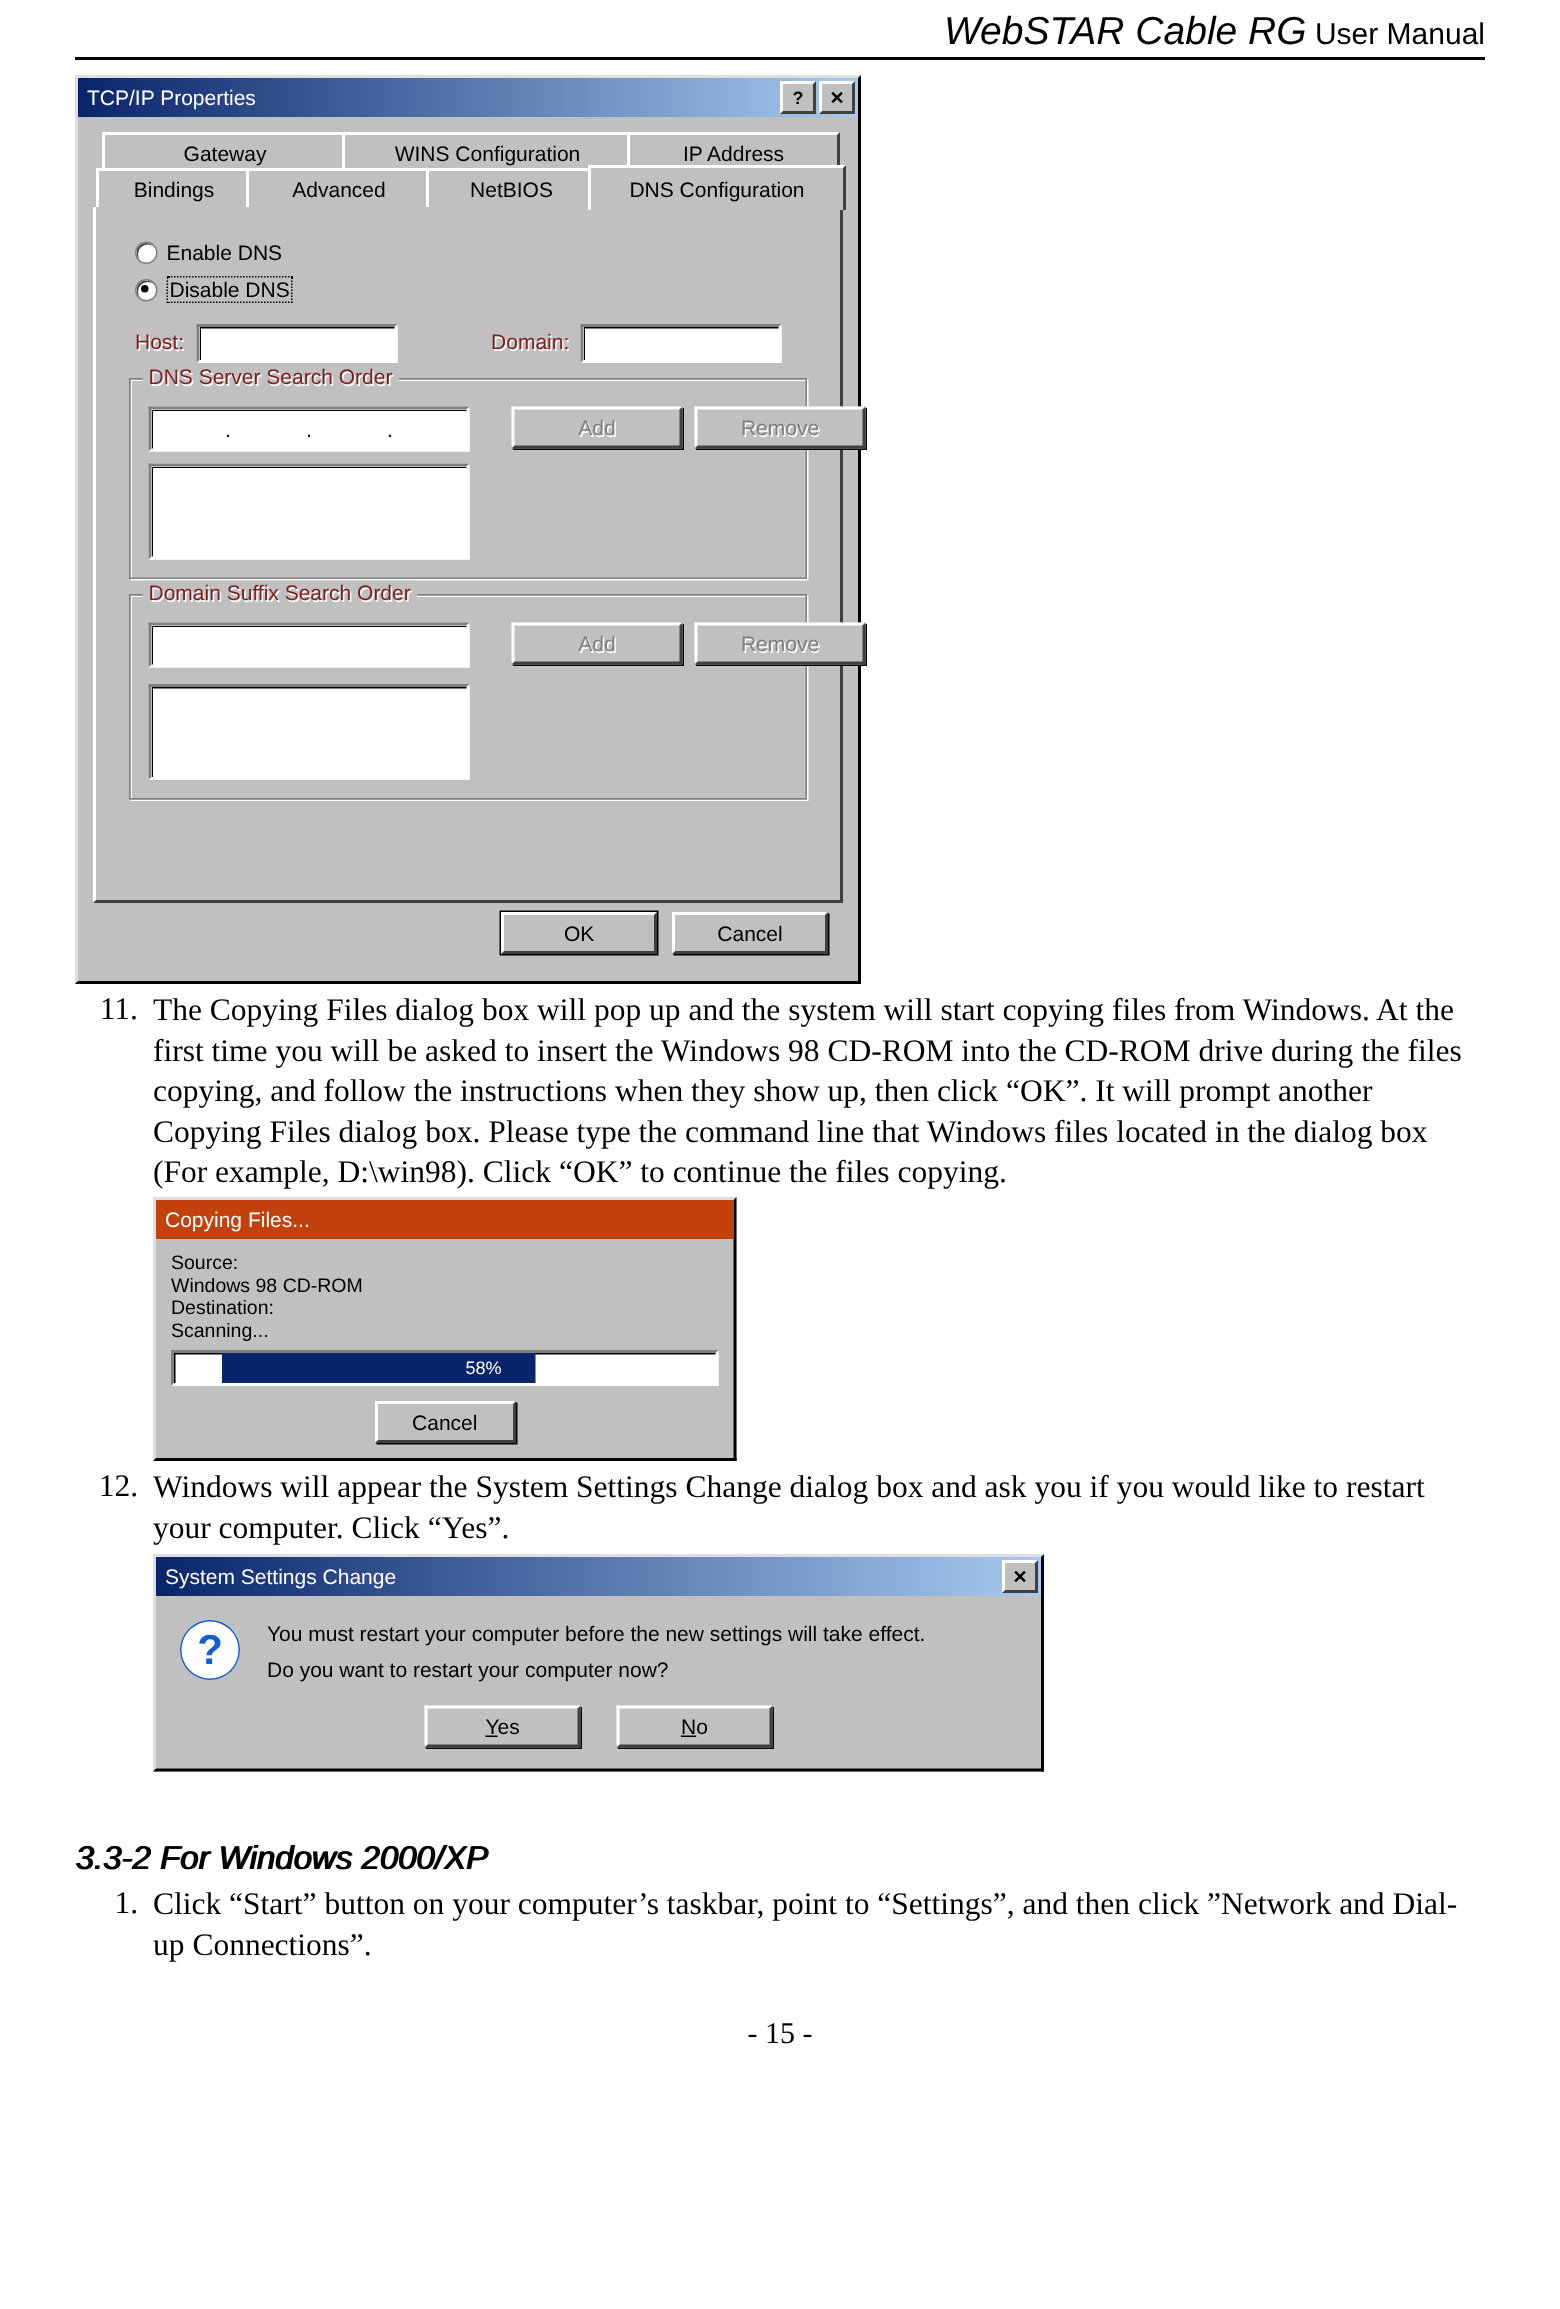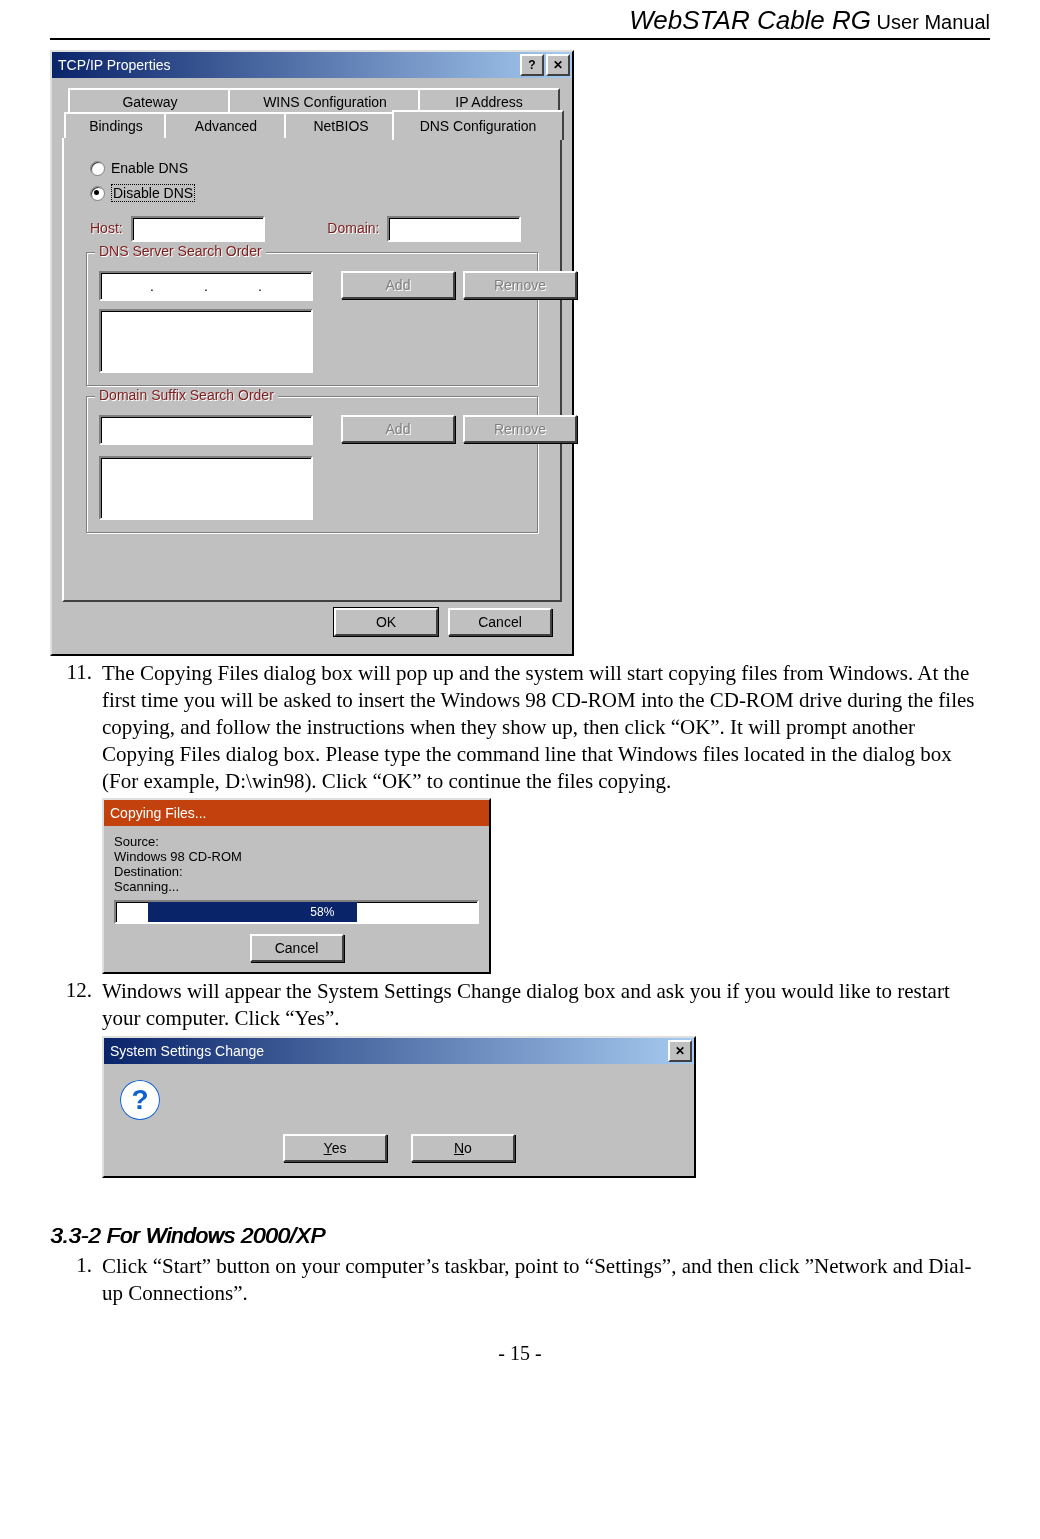--- a/index.html
+++ b/index.html
@@ -324,20 +324,25 @@
 
   
   <div style="padding-left:52px;">
     <div class="win9x ssc">
       <div class="titlebar">
         <span class="ttext">System Settings Change</span>
         <span class="tbtn">✕</span>
       </div>
       <div class="ssc-body">
         <div class="qicon">?</div>
+        <div class="ssc-text">
+          <div>You must restart your computer before the new settings will take effect.</div>
+          <div style="height:4px"></div>
+          <div>Do you want to restart your computer now?</div>
+        </div>
       </div>
       <div class="ssc-btns">
         <span class="btn9x default"><span class="und">Y</span><span>es</span></span>
         <span class="btn9x"><span class="und">N</span><span>o</span></span>
       </div>
     </div>
   </div>
 
   
   <div class="section-title">3.3-2 For Windows 2000/XP</div>

